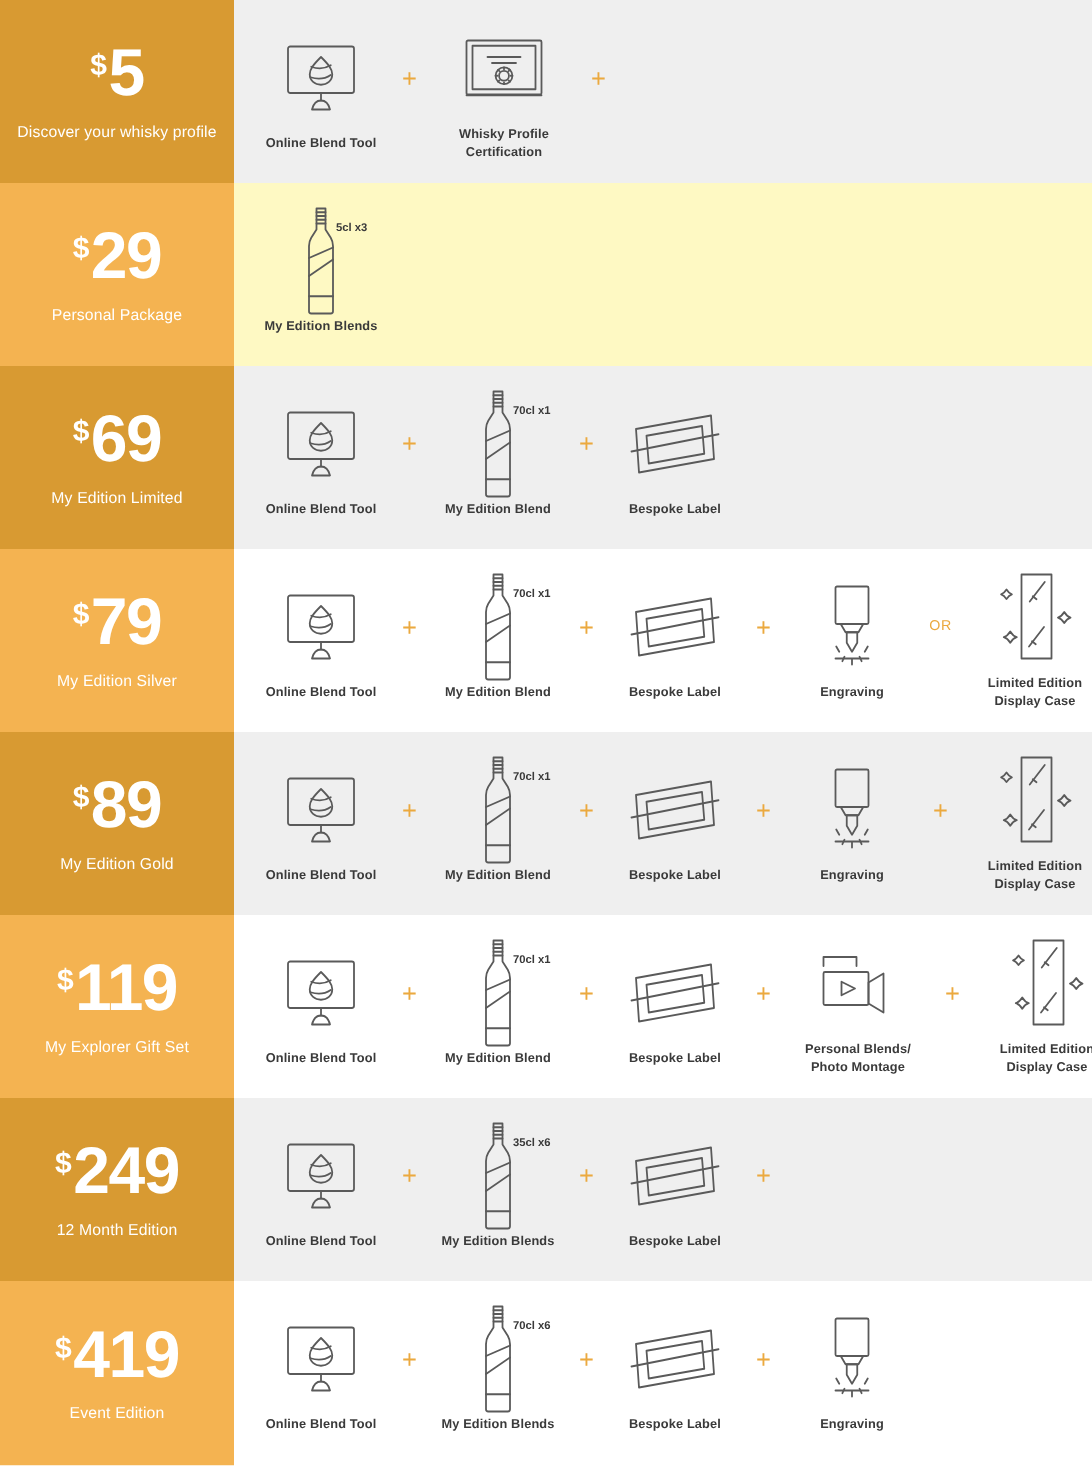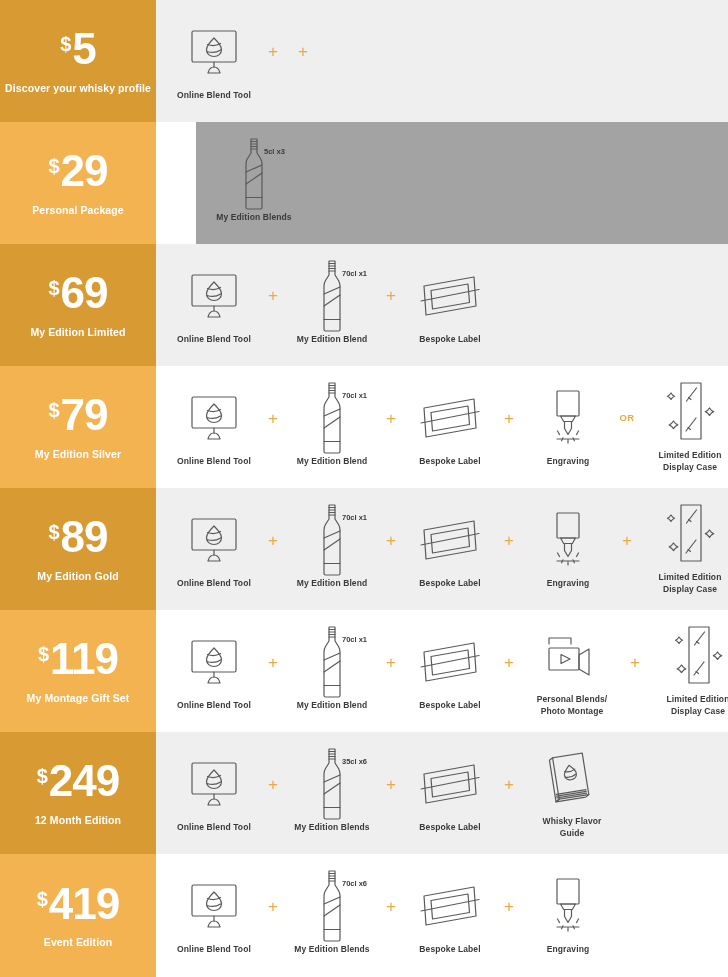--- a/index.html
+++ b/index.html
@@ -25,21 +25,21 @@
     line-height:1;
   }
   .currency {
     font-size:20px; font-weight:bold; line-height:1;
     margin-top:6px; margin-right:1px;
   }
   .amount {
     font-size:44px; font-weight:bold; letter-spacing:-1px; line-height:0.95;
   }
   .plan-name {
-    margin-top:12px; font-size:10.5px; font-weight:bold;
+    margin-top:12px; font-size:10.5px; font-weight:normal;
     letter-spacing:.1px; text-align:center; white-space:nowrap;
   }
 
   
   .content-cell {
     flex:1 1 auto; display:flex; align-items:center;
     padding-left:14px; padding-right:8px;
   }
   .items { display:flex; align-items:center; }
 
@@ -61,21 +61,21 @@
     position:absolute; font-size:7.5px; font-weight:bold; color:#3a3a3a;
     white-space:nowrap; left:54px; top:4px;
   }
 
   .sep {
     width:30px; flex:0 0 30px; text-align:center;
     color:#eba93f; font-size:17px; font-weight:normal;
     margin-bottom:18px; line-height:1; user-select:none;
   }
   .sep.or {
-    font-size:9.5px; font-weight:bold; letter-spacing:.4px;
+    font-size:9.5px; font-weight:normal; letter-spacing:.4px;
   }
   svg { display:block; overflow:visible; }
 </style>
 </head>
 <body>
 
 <div class="table" id="table">
     <div class="row" style="height: 122px;">
       <div class="price-cell" style="background: rgb(216, 154, 50);">
         <div class="price-amount">
@@ -93,33 +93,51 @@
         <path d="M24 33 v5" stroke="#5a5a5a" fill="none" stroke-width="1.2" stroke-linejoin="round" stroke-linecap="round"></path>
         <path d="M18 44 q1.5 -6 6 -6 q4.5 0 6 6 z" stroke="#5a5a5a" fill="none" stroke-width="1.2" stroke-linejoin="round" stroke-linecap="round"></path>
         <path d="M24 9 c5 5 7.5 8 7.5 11.5 c0 4.3 -3.4 7 -7.5 7 c-4.1 0 -7.5 -2.7 -7.5 -7 C16.5 17 19 14 24 9 z" stroke="#5a5a5a" fill="none" stroke-width="1.2" stroke-linejoin="round" stroke-linecap="round"></path>
         <path d="M17.5 15.5 q7 2.5 13 -1" stroke="#5a5a5a" fill="none" stroke-width="1.2" stroke-linejoin="round" stroke-linecap="round"></path>
         <path d="M17 22.5 q7.5 2.5 13.5 -1.5" stroke="#5a5a5a" fill="none" stroke-width="1.2" stroke-linejoin="round" stroke-linecap="round"></path>
       </svg>
             </div>
             <div class="item-label">Online Blend Tool</div>
           </div>
           <div class="sep">+</div>
+          <div class="item wide">
+            <div class="icon-box">
+              <svg width="54" height="42" viewBox="0 0 54 42">
+        <rect x="2" y="2" width="50" height="36" rx="1" stroke="#5a5a5a" fill="none" stroke-width="1.2" stroke-linejoin="round" stroke-linecap="round"></rect>
+        <rect x="6" y="5.5" width="42" height="29" stroke="#5a5a5a" fill="none" stroke-width="1.2" stroke-linejoin="round" stroke-linecap="round"></rect>
+        <path d="M2 38.5 h50" stroke="#5a5a5a" fill="none" stroke-width="1.2" stroke-linejoin="round" stroke-linecap="round"></path>
+        <path d="M16 13 h22 M19 17 h16" stroke="#5a5a5a" fill="none" stroke-width="1.2" stroke-linejoin="round" stroke-linecap="round"></path>
+        <circle cx="27" cy="25.5" r="5.6" stroke="#5a5a5a" fill="none" stroke-width="1.2" stroke-linejoin="round" stroke-linecap="round"></circle>
+        <circle cx="27" cy="25.5" r="3.3" stroke="#5a5a5a" fill="none" stroke-width="1.2" stroke-linejoin="round" stroke-linecap="round"></circle>
+        <g stroke="#5a5a5a" fill="none" stroke-width="1.2" stroke-linejoin="round" stroke-linecap="round">
+          <path d="M27 19.9 v1.2 M27 29.9 v1.2 M21.4 25.5 h1.2 M31.4 25.5 h1.2"></path>
+          <path d="M23.1 21.6 l0.85 0.85 M30.1 28.6 l0.85 0.85 M30.9 21.6 l-0.85 0.85 M23.9 28.6 l-0.85 0.85"></path>
+        </g>
+      </svg>
+            </div>
+            <div class="item-label">Whisky Profile
+Certification</div>
+          </div>
           <div class="sep">+</div>
         </div>
       </div>
     </div>
     <div class="row" style="height: 122px;">
       <div class="price-cell" style="background: rgb(244, 179, 81);">
         <div class="price-amount">
           <span class="currency">$</span>
           <span class="amount">29</span>
         </div>
         <div class="plan-name">Personal Package</div>
       </div>
-      <div class="content-cell" style="background: #a3a3a3; margin-left: 40px;">
+      <div class="content-cell" style="background: #fef9c3;">
         <div class="items">
           <div class="item">
             <div class="icon-box">
               <svg width="26" height="74" viewBox="0 0 26 74">
         <path d="M10 2 h6 v14 l3.5 5.5 q1.5 2.5 1.5 5.5 v43.5 a1.5 1.5 0 0 1 -1.5 1.5 h-13 a1.5 1.5 0 0 1 -1.5 -1.5 v-43.5 q0 -3 1.5 -5.5 l3.5 -5.5 z" stroke="#5a5a5a" fill="none" stroke-width="1.2" stroke-linejoin="round" stroke-linecap="round"></path>
         <path d="M10 4.5 h6 M10 7 h6 M10 9.5 h6 M10 12 h6" stroke="#5a5a5a" fill="none" stroke-width="1.2" stroke-linejoin="round" stroke-linecap="round"></path>
         <path d="M5 35 l16 -7" stroke="#5a5a5a" fill="none" stroke-width="1.2" stroke-linejoin="round" stroke-linecap="round"></path>
         <path d="M5 47 l16 -11" stroke="#5a5a5a" fill="none" stroke-width="1.2" stroke-linejoin="round" stroke-linecap="round"></path>
         <path d="M5 60.5 h16" stroke="#5a5a5a" fill="none" stroke-width="1.2" stroke-linejoin="round" stroke-linecap="round"></path>
       </svg>
@@ -350,21 +368,21 @@
           </div>
         </div>
       </div>
     </div>
     <div class="row" style="height: 122px;">
       <div class="price-cell" style="background: rgb(244, 179, 81);">
         <div class="price-amount">
           <span class="currency">$</span>
           <span class="amount">119</span>
         </div>
-        <div class="plan-name">My Montage Gift Set</div>
+        <div class="plan-name">My Explorer Gift Set</div>
       </div>
       <div class="content-cell" style="background: rgb(255, 255, 255);">
         <div class="items">
           <div class="item">
             <div class="icon-box">
               <svg width="48" height="46" viewBox="0 0 48 46">
         <rect x="2" y="2" width="44" height="31" rx="1.5" stroke="#5a5a5a" fill="none" stroke-width="1.2" stroke-linejoin="round" stroke-linecap="round"></rect>
         <path d="M24 33 v5" stroke="#5a5a5a" fill="none" stroke-width="1.2" stroke-linejoin="round" stroke-linecap="round"></path>
         <path d="M18 44 q1.5 -6 6 -6 q4.5 0 6 6 z" stroke="#5a5a5a" fill="none" stroke-width="1.2" stroke-linejoin="round" stroke-linecap="round"></path>
         <path d="M24 9 c5 5 7.5 8 7.5 11.5 c0 4.3 -3.4 7 -7.5 7 c-4.1 0 -7.5 -2.7 -7.5 -7 C16.5 17 19 14 24 9 z" stroke="#5a5a5a" fill="none" stroke-width="1.2" stroke-linejoin="round" stroke-linecap="round"></path>
@@ -476,39 +494,20 @@
             <div class="icon-box">
               <svg width="62" height="48" viewBox="0 0 62 48">
         <path d="M5 14 L55 5 L57 34 L7 43 z" stroke="#5a5a5a" fill="none" stroke-width="1.2" stroke-linejoin="round" stroke-linecap="round"></path>
         <path d="M12 18.5 L49 12 L50.5 30.5 L13.5 37 z" stroke="#5a5a5a" fill="none" stroke-width="1.2" stroke-linejoin="round" stroke-linecap="round"></path>
         <path d="M2 29 L60 17.5" stroke="#5a5a5a" fill="none" stroke-width="1.2" stroke-linejoin="round" stroke-linecap="round"></path>
       </svg>
             </div>
             <div class="item-label">Bespoke Label</div>
           </div>
           <div class="sep">+</div>
-          <div class="item wide">
-            <div class="icon-box">
-              <svg width="52" height="58" viewBox="0 0 52 58">
-        <g transform="rotate(-9 26 29)">
-          <path d="M10 6 h30 v42 h-30 z" stroke="#5a5a5a" fill="none" stroke-width="1.2" stroke-linejoin="round" stroke-linecap="round"></path>
-          <path d="M10 6 l-3.5 2 v42 l3.5 -2" stroke="#5a5a5a" fill="none" stroke-width="1.2" stroke-linejoin="round" stroke-linecap="round"></path>
-          <path d="M10 48 l-3.5 2 h30 l3.5 -2" stroke="#5a5a5a" fill="none" stroke-width="1.2" stroke-linejoin="round" stroke-linecap="round"></path>
-          <g stroke="#5a5a5a" fill="none" stroke-width="1.2" stroke-linejoin="round" stroke-linecap="round">
-            <path d="M8 44.5 h30 M8 46.3 h30 M8 42.7 h30"></path>
-          </g>
-          <path d="M25 16 c4 4 6 6.3 6 9 c0 3.4 -2.7 5.6 -6 5.6 c-3.3 0 -6 -2.2 -6 -5.6 c0 -2.7 2 -5 6 -9 z" stroke="#5a5a5a" fill="none" stroke-width="1.2" stroke-linejoin="round" stroke-linecap="round"></path>
-          <path d="M19.8 21.5 q5.5 2 10.4 -0.8" stroke="#5a5a5a" fill="none" stroke-width="1.2" stroke-linejoin="round" stroke-linecap="round"></path>
-          <path d="M19.4 27 q6 2 10.8 -1.2" stroke="#5a5a5a" fill="none" stroke-width="1.2" stroke-linejoin="round" stroke-linecap="round"></path>
-        </g>
-      </svg>
-            </div>
-            <div class="item-label">Whisky Flavor
-Guide</div>
-          </div>
         </div>
       </div>
     </div>
     <div class="row" style="height: 123px;">
       <div class="price-cell" style="background: rgb(244, 179, 81);">
         <div class="price-amount">
           <span class="currency">$</span>
           <span class="amount">419</span>
         </div>
         <div class="plan-name">Event Edition</div>

